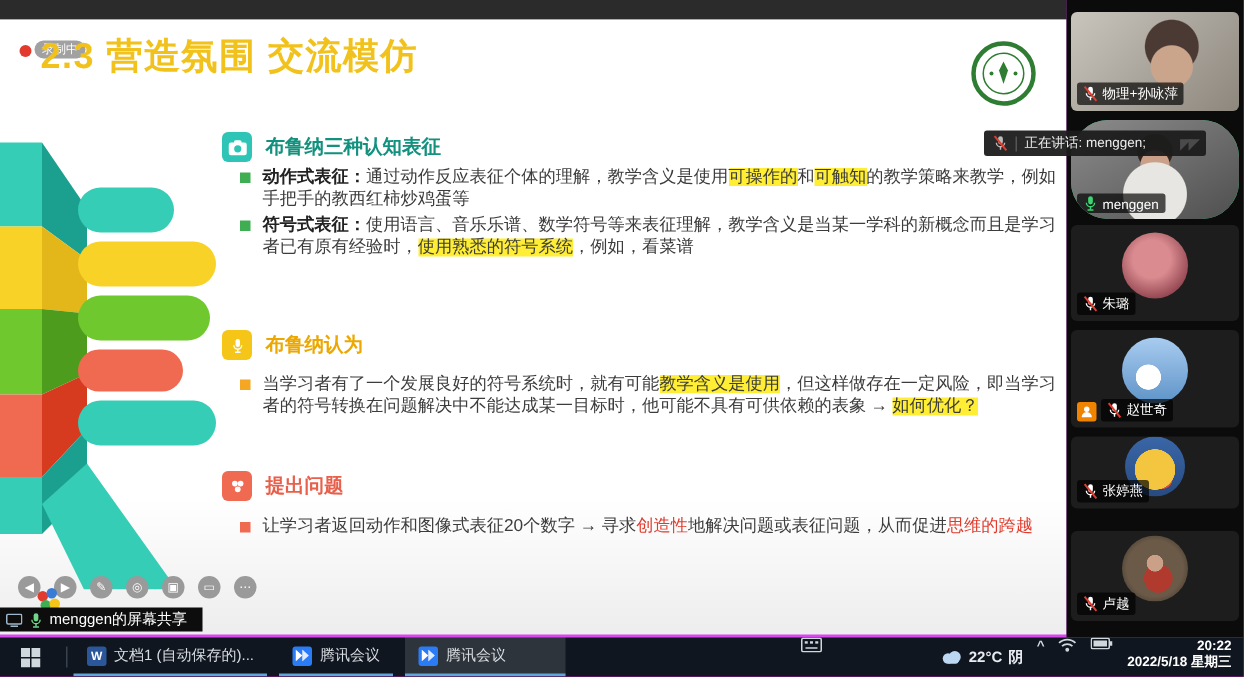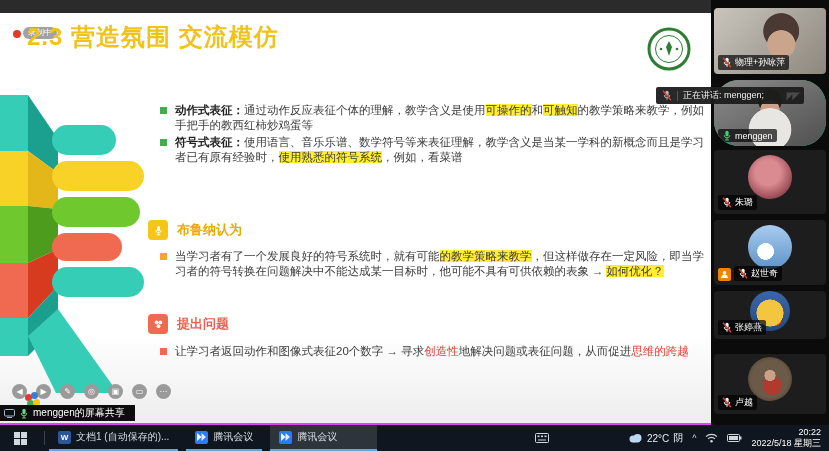--- a/index.html
+++ b/index.html
@@ -21,21 +21,21 @@
   .sec{position:absolute;width:562px;}
   .sec-head{display:flex;align-items:center;gap:9px;}
   .sec-icon{width:20px;height:20px;border-radius:4px;display:flex;align-items:center;justify-content:center;flex:none;}
   .sec-icon.teal{background:#2ec4b6;}
   .sec-icon.yellow{background:#f5c518;}
   .sec-icon.orange{background:#ef6a51;}
   .sec-title{font-size:13px;font-weight:bold;}
   .sec-title.teal{color:#12917e;}
   .sec-title.yellow{color:#eca800;}
   .sec-title.orange{color:#e8604c;}
-  .bullets{margin:15px 0 0 12px;}
+  .bullets{margin:3px 0 0 12px;}
   .bullet{display:flex;margin-bottom:2px;}
   .bsq{width:7px;height:7px;margin:4px 8px 0 0;flex:none;}
   .bsq.g{background:#3fae53;} .bsq.o{background:#f5a623;} .bsq.r{background:#ef6a51;}
   .bullet p{margin:0;font-size:11.5px;line-height:15px;color:#3c3c3c;width:540px;}
   .seg-b{font-weight:bold;color:#222;}
   .seg-hl{background:#ffee33;}
   .seg-red{color:#e03c2d;}
   .seg-hl.seg-red{background:#ffee33;color:#e03c2d;}
 
   
@@ -79,21 +79,21 @@
   .taskbar{left:0;top:425px;width:829px;height:26px;background:#10161f;display:flex;align-items:stretch;z-index:10;}
   .tb-left{display:flex;align-items:stretch;}
   .start{width:40px;display:flex;align-items:center;justify-content:center;}
   .tb-div{width:1px;background:#39424f;margin:6px 4px;}
   .app{display:flex;align-items:center;gap:5px;padding:0 9px;border-bottom:2px solid #5fa8dc;
        color:#d8dde2;font-size:10px;white-space:nowrap;}
   .app.active{background:rgba(255,255,255,.13);}
   .appicon{width:13px;height:13px;border-radius:2px;flex:none;display:flex;align-items:center;justify-content:center;}
   .word{background:#2b579a;color:#fff;font-size:8px;font-weight:bold;}
   .meet{background:#2a7bf6;}
-  .tb-right{margin-left:auto;display:flex;align-items:center;gap:9px;padding-right:8px;color:#e7ecf2;}
+  .tb-right{margin-left:auto;display:flex;gap:9px;padding-right:8px;color:#e7ecf2;font-weight:bold;}
   .kbd-ic{margin-right:70px;}
   .weather{display:flex;align-items:center;gap:4px;font-size:10px;}
   .chev{font-size:9px;color:#cfd6df;}
   .clock{text-align:right;font-size:9px;line-height:11px;color:#fff;}
 </style>
 </head>
 <body>
 
 <div class="screen">
 
@@ -125,20 +125,30 @@
 
     <svg class="abs seal" width="46" height="46" viewBox="0 0 46 46">
       <circle cx="23" cy="23" r="20" fill="#fff" stroke="#2e7d32" stroke-width="3"></circle>
       <circle cx="23" cy="23" r="13.5" fill="none" stroke="#2e7d32" stroke-width="1"></circle>
       <path d="M23 15 l3 6 -3 9 -3 -9 z" fill="#2e7d32"></path>
       <circle cx="15" cy="23" r="1.3" fill="#2e7d32"></circle>
       <circle cx="31" cy="23" r="1.3" fill="#2e7d32"></circle>
     </svg>
 
     <div class="sec" style="left:148px;top:75px;">
+      <div class="sec-head">
+        <span class="sec-icon teal">
+          <svg width="13" height="11" viewBox="0 0 13 11">
+              <rect x="0.5" y="2" width="12" height="8.5" rx="1.5" fill="#fff"></rect>
+              <rect x="4" y="0.5" width="5" height="2.5" rx="1" fill="#fff"></rect>
+              <circle cx="6.5" cy="6.2" r="2.4" fill="#2ec4b6"></circle>
+            </svg>
+        </span>
+        <span class="sec-title teal">布鲁纳三种认知表征</span>
+      </div>
       <div class="bullets">
         <div class="bullet">
             <span class="bsq g"></span>
           <p><span class="seg-b">动作式表征：</span><span>通过动作反应表征个体的理解，教学含义是使用</span><span class="seg-hl">可操作的</span><span>和</span><span class="seg-hl">可触知</span><span>的教学策略来教学，例如手把手的教西红柿炒鸡蛋等</span></p>
         </div>
         <div class="bullet">
             <span class="bsq g"></span>
           <p><span class="seg-b">符号式表征：</span><span>使用语言、音乐乐谱、数学符号等来表征理解，教学含义是当某一学科的新概念而且是学习者已有原有经验时，</span><span class="seg-hl">使用熟悉的符号系统</span><span>，例如，看菜谱</span></p>
         </div>
       </div>
@@ -152,21 +162,21 @@
               <path d="M2.5 6.5a3.5 3.5 0 0 0 7 0" fill="none" stroke="#fff" stroke-width="1.3"></path>
               <line x1="6" y1="10" x2="6" y2="12.5" stroke="#fff" stroke-width="1.3"></line>
               <line x1="3.5" y1="12.7" x2="8.5" y2="12.7" stroke="#fff" stroke-width="1.3"></line>
             </svg>
         </span>
         <span class="sec-title yellow">布鲁纳认为</span>
       </div>
       <div class="bullets" style="margin-top:9px;">
         <div class="bullet">
             <span class="bsq o"></span>
-          <p><span>当学习者有了一个发展良好的符号系统时，就有可能</span><span class="seg-hl">的教学策略来教学</span><span>，但这样做存在一定风险，即当学习者的符号转换在问题解决中不能达成某一目标时，他可能不具有可供依赖的表象 → </span><span class="seg-hl">如何优化？</span></p>
+          <p><span>当学习者有了一个发展良好的符号系统时，就有可能</span><span class="seg-hl">教学含义是使用</span><span>，但这样做存在一定风险，即当学习者的符号转换在问题解决中不能达成某一目标时，他可能不具有可供依赖的表象 → </span><span class="seg-hl">如何优化？</span></p>
         </div>
       </div>
     </div>
 
     <div class="sec" style="left:148px;top:301px;">
       <div class="sec-head">
         <span class="sec-icon orange">
           <svg width="11" height="11" viewBox="0 0 11 11">
               <circle cx="3.6" cy="3.4" r="1.9" fill="#fff"></circle>
               <circle cx="7.4" cy="3.4" r="1.9" fill="#fff"></circle>

